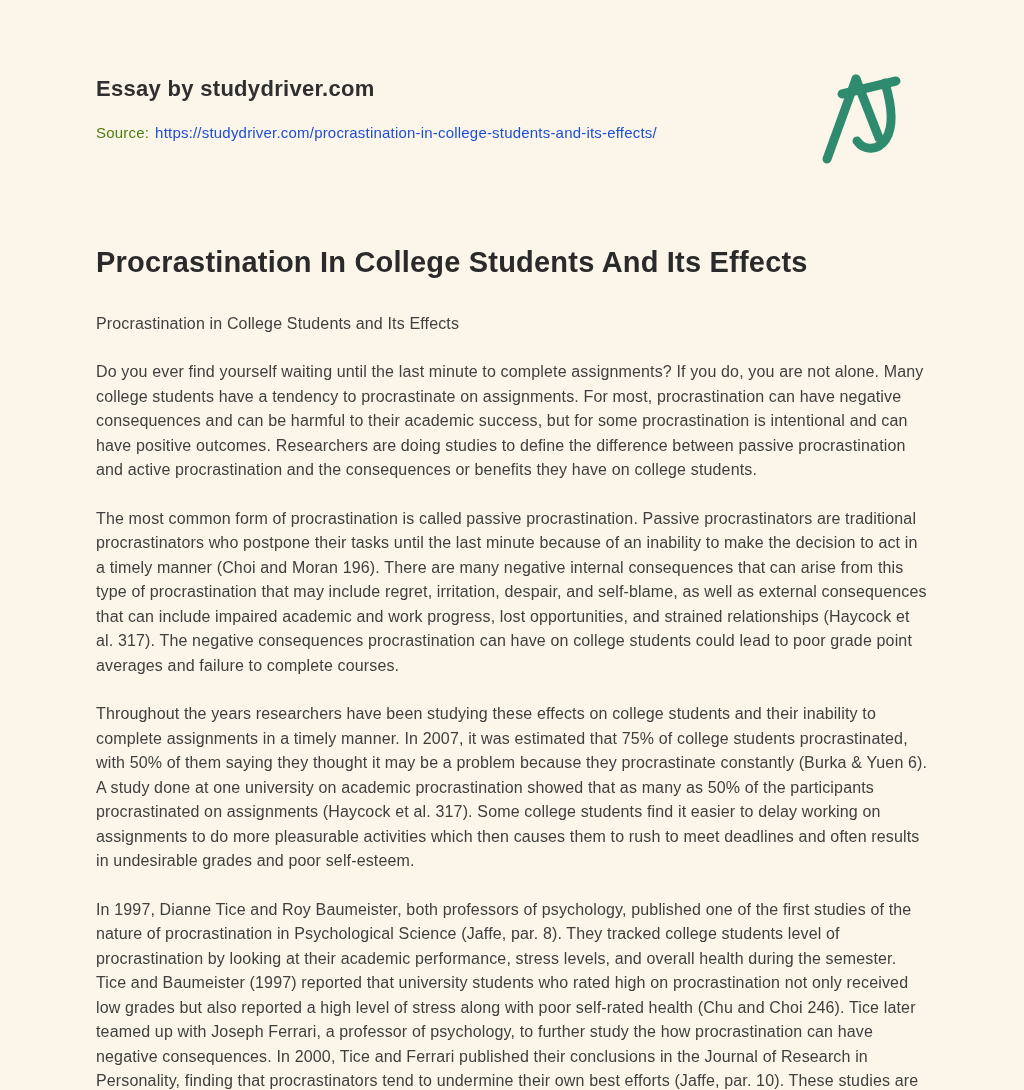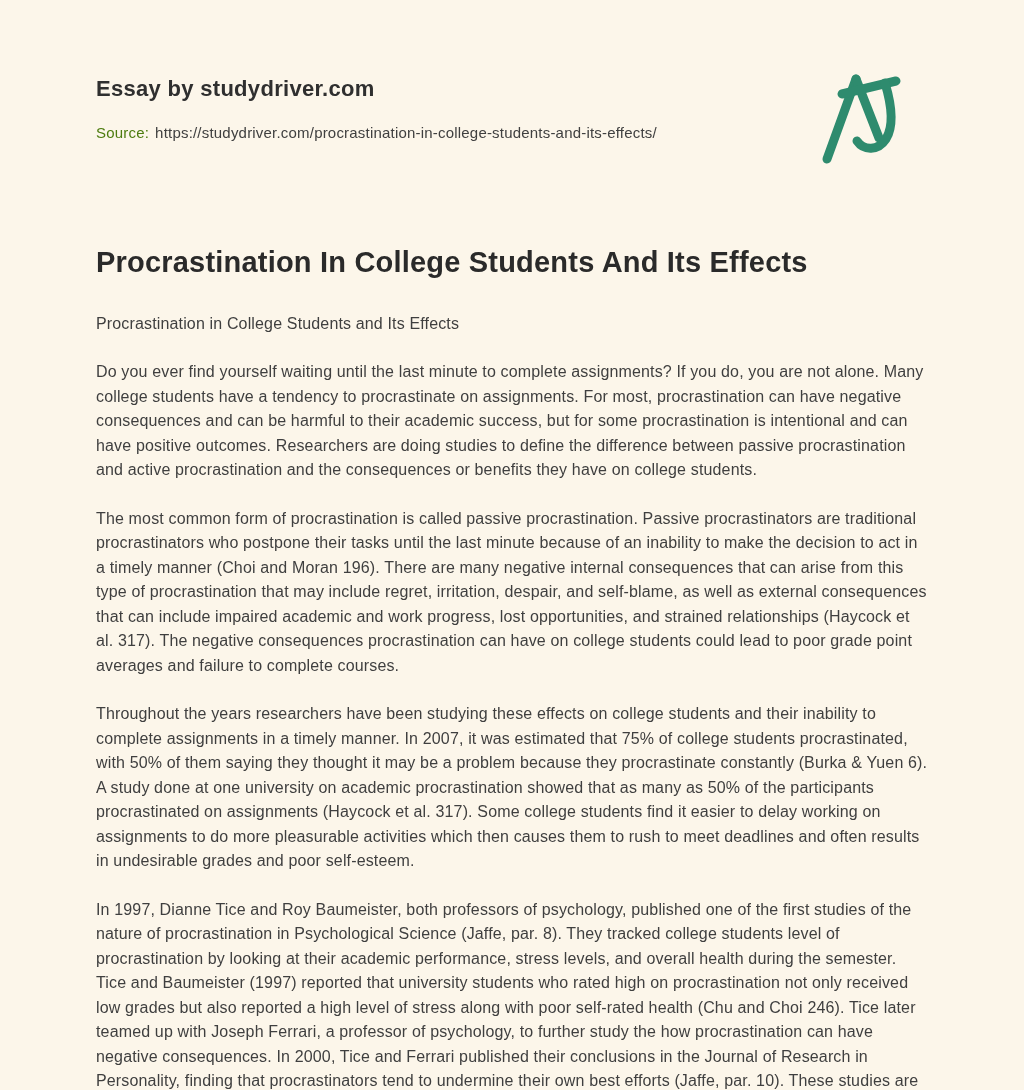--- a/index.html
+++ b/index.html
@@ -36,21 +36,21 @@
     font-size: 15px;
     letter-spacing: 0.2px;
   }
 
   .source-label {
     color: #4d7c0f;
     margin-right: 6px;
   }
 
   .source-link {
-    color: #404040;
+    color: #1d4ed8;
     text-decoration: none;
     cursor: pointer;
   }
 
   .logo {
     position: absolute;
     top: 68px;
     right: 112px;
     width: 92px;
     height: 98px;

